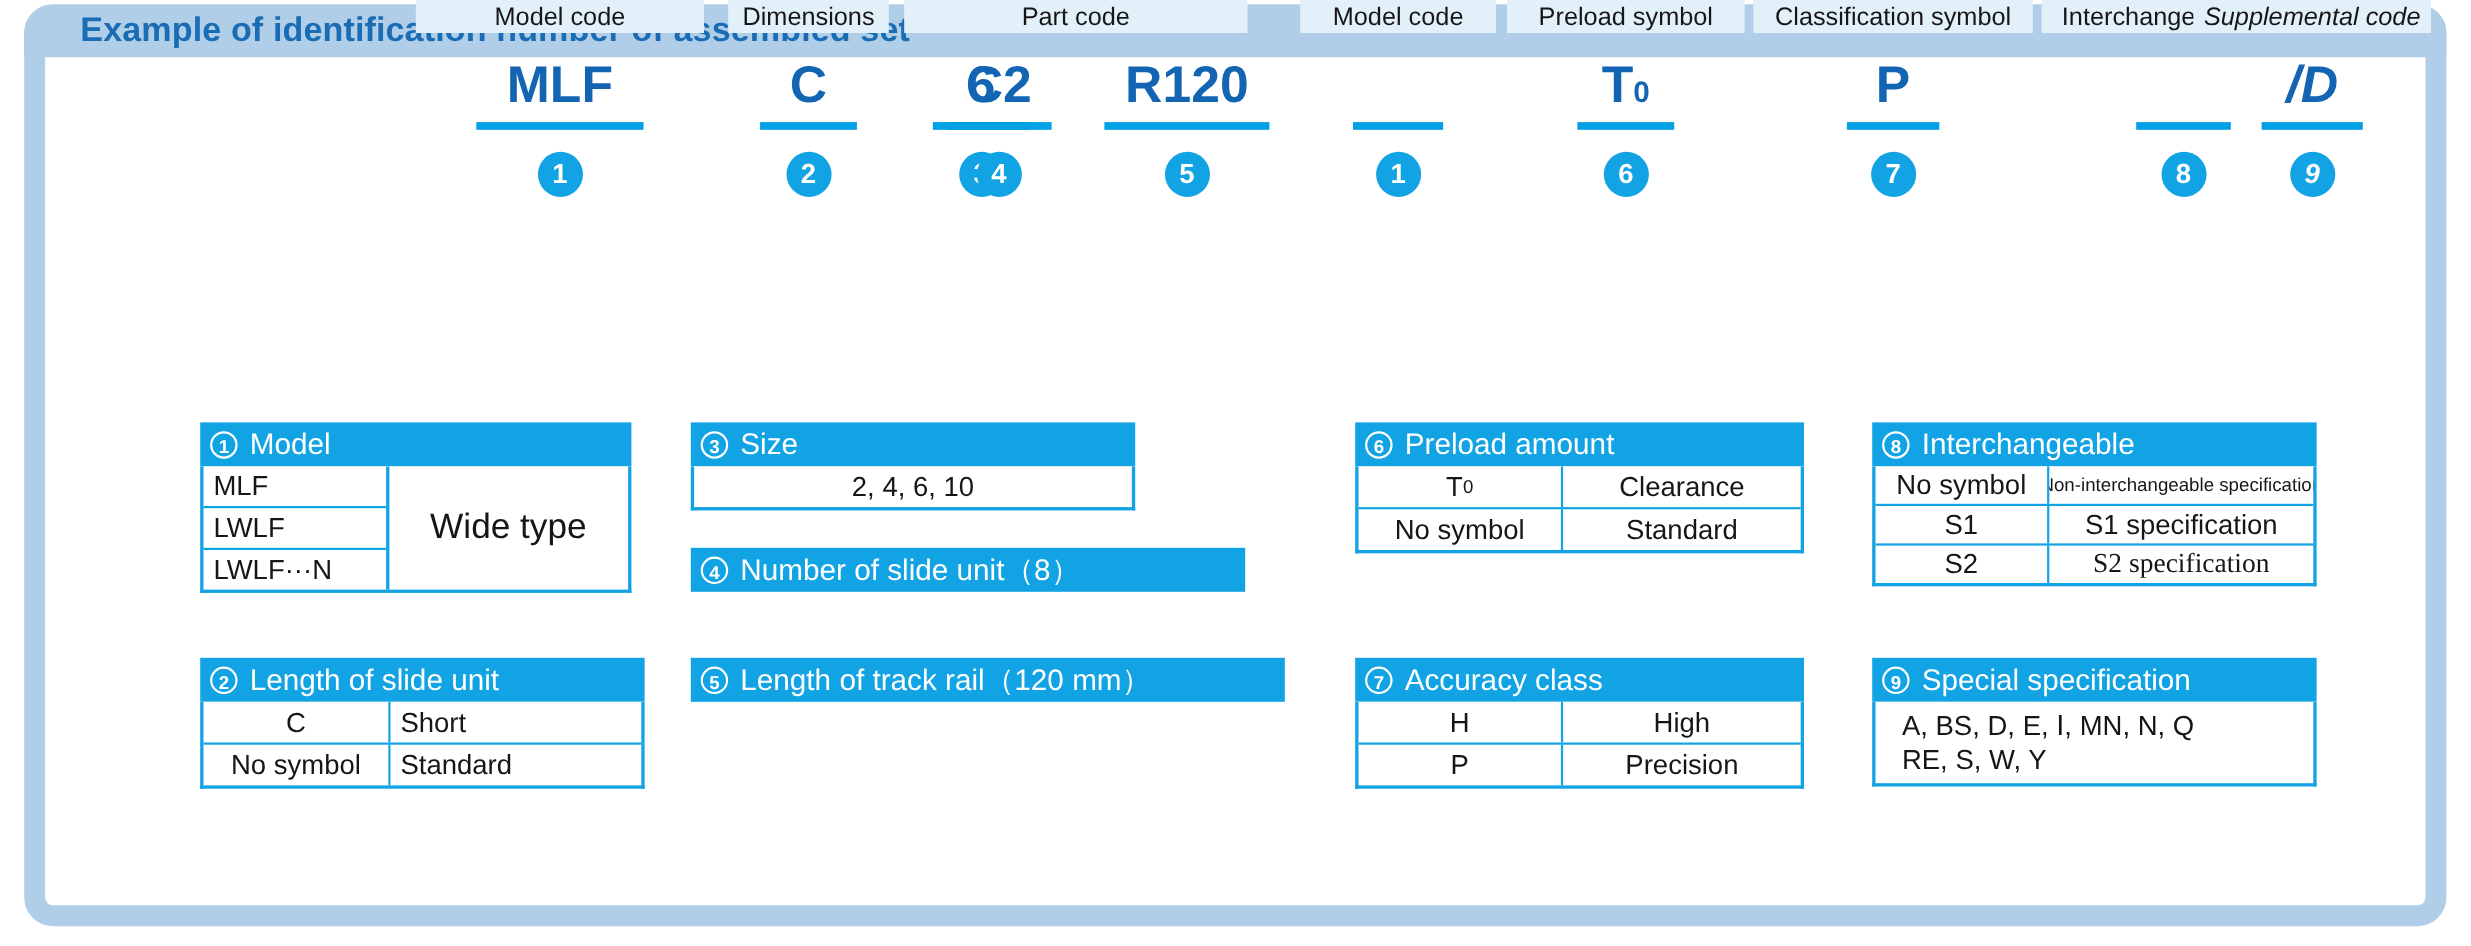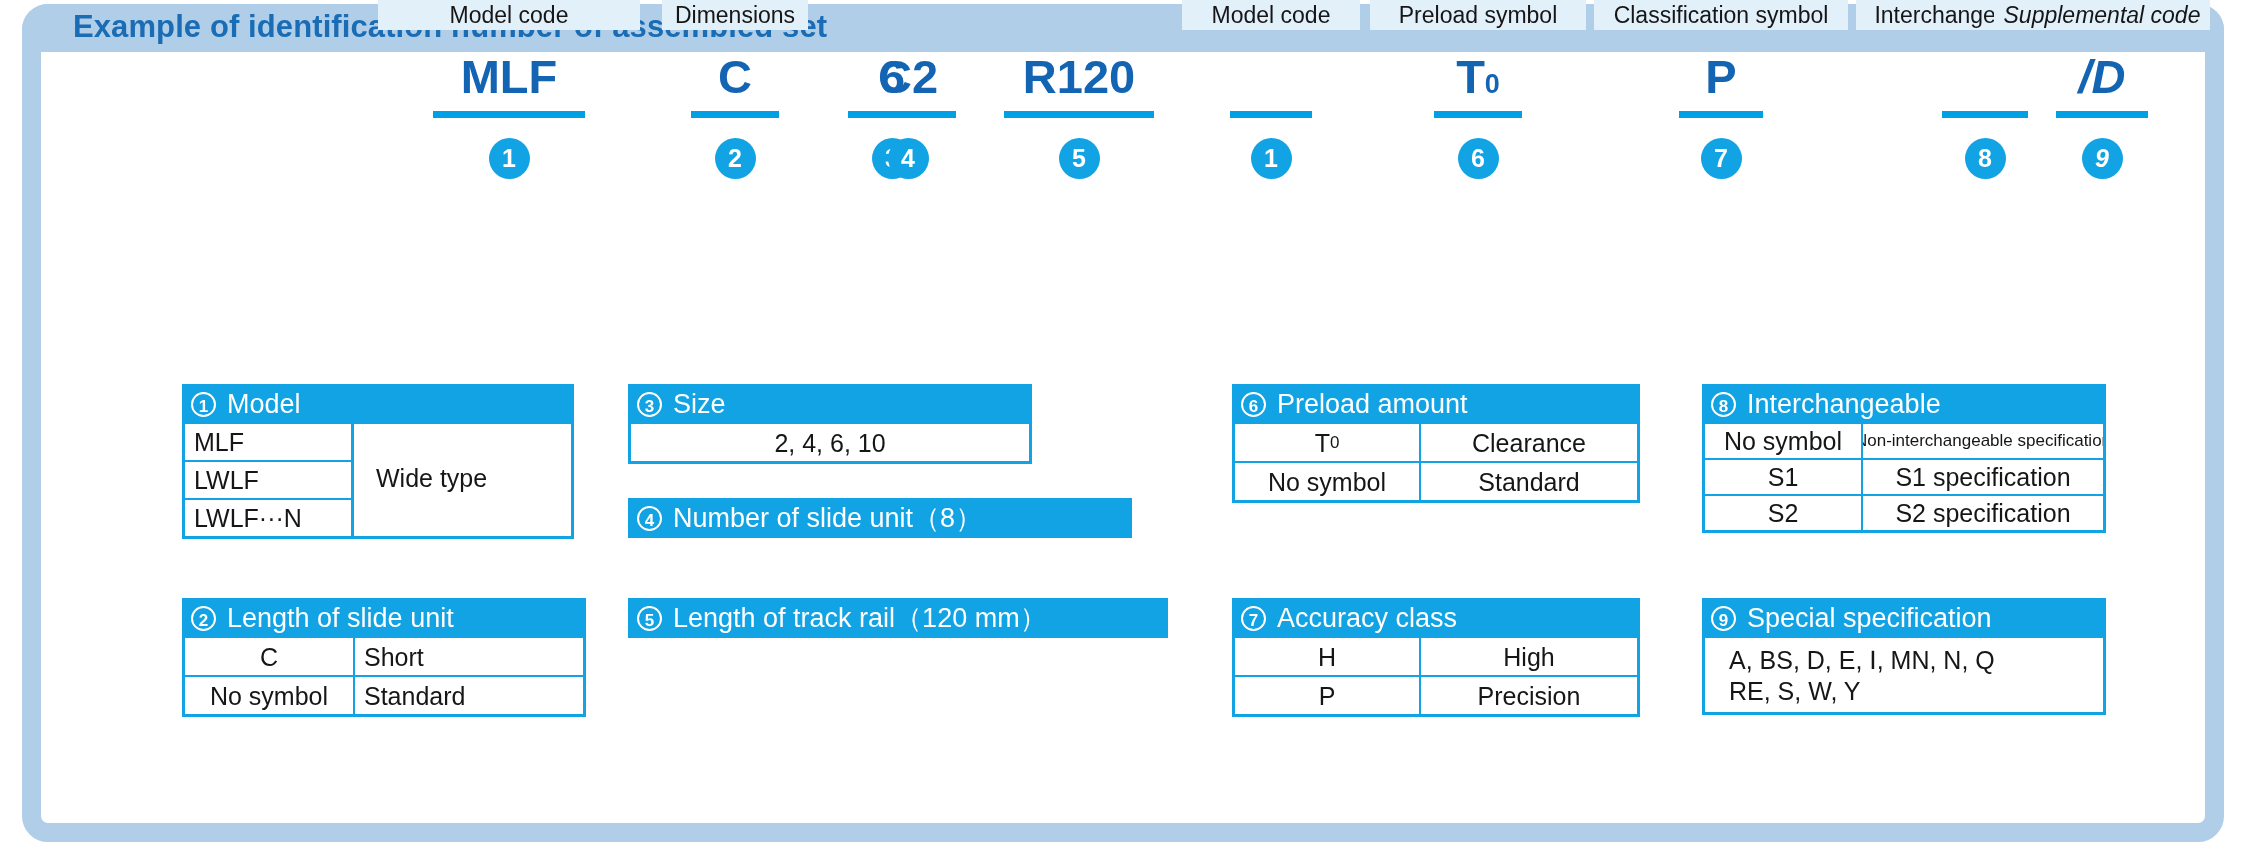--- a/index.html
+++ b/index.html
@@ -59,22 +59,22 @@
   .trow{display:flex;border-bottom:2px solid #12a3e4;}
   .trow:last-child{border-bottom:none;}
   .tcell{
     font-size:25px;color:#161616;line-height:34px;padding:2px 6px;box-sizing:border-box;
     display:flex;align-items:center;justify-content:center;white-space:nowrap;overflow:hidden;
   }
   .tcell.tiny{font-size:17px;}
   .tcell.left{justify-content:flex-start;padding-left:9px;}
   .sep{border-right:2px solid #12a3e4;}
   .merged{
-    display:flex;align-items:center;justify-content:flex-start;padding-left:22px;
-    font-size:25px;color:#161616;box-sizing:border-box;
+    display:flex;align-items:center;justify-content:flex-start;padding-left:37px;
+    font-size:32px;color:#161616;box-sizing:border-box;
   }
   .onecell{
     font-size:25px;color:#161616;line-height:36px;display:flex;align-items:center;
     justify-content:center;box-sizing:border-box;
   }
   .multiline{
     font-size:25px;color:#161616;line-height:31px;padding:5px 0 5px 24px;box-sizing:border-box;
     display:flex;flex-direction:column;justify-content:flex-end;
   }
   .roman{font-family:"Liberation Serif",serif;}
@@ -103,20 +103,24 @@
     <div class="seg-num">2</div>
   </div>
 
   <div class="seg" style="left:828px;width:128px;">
     <div class="seg-label" style="background:transparent;"></div>
     <div class="seg-code">6</div>
     <div class="seg-rule" style="width:88px;"></div>
     <div class="seg-num">3</div>
   </div>
 
+  <div class="seg" style="left:822px;width:312px;">
+    <div class="seg-label">Part code</div>
+    <div class="seg-code" style="visibility:hidden;">.</div>
+  </div>
   <div class="seg" style="left:822px;width:136px;top:0;">
     <div class="seg-label" style="background:transparent;visibility:hidden;">.</div>
   </div>
   <div class="seg" style="left:826px;width:136px;">
     <div class="seg-label" style="background:transparent;visibility:hidden;">.</div>
   </div>
 
   <div class="seg" style="left:838px;width:140px;top:0;">
     <div class="seg-label" style="background:transparent;visibility:hidden;">.</div>
     <div class="seg-code">C2</div>
@@ -276,21 +280,21 @@
     <div class="trow" style="height:34px;">
       <div class="tcell sep" style="width:158px;">No symbol</div>
       <div class="tcell tiny" style="flex:1;">Non-interchangeable specification</div>
     </div>
     <div class="trow" style="height:34px;">
       <div class="tcell sep" style="width:158px;">S1</div>
       <div class="tcell" style="flex:1;">S1 specification</div>
     </div>
     <div class="trow" style="height:34px;">
       <div class="tcell sep" style="width:158px;">S2</div>
-      <div class="tcell" style="flex:1;">S2 specification</div>
+      <div class="tcell" style="flex:1;font-family:Liberation Serif, serif;">S2 specification</div>
     </div>
   </div>
 </div>
 
 <div class="tbl" style="left:1702px;top:598px;width:404px;">
   <div class="tbl-head">
     <span class="circ">9</span>
     <span>Special specification</span>
   </div>
   <div class="tbl-body">

